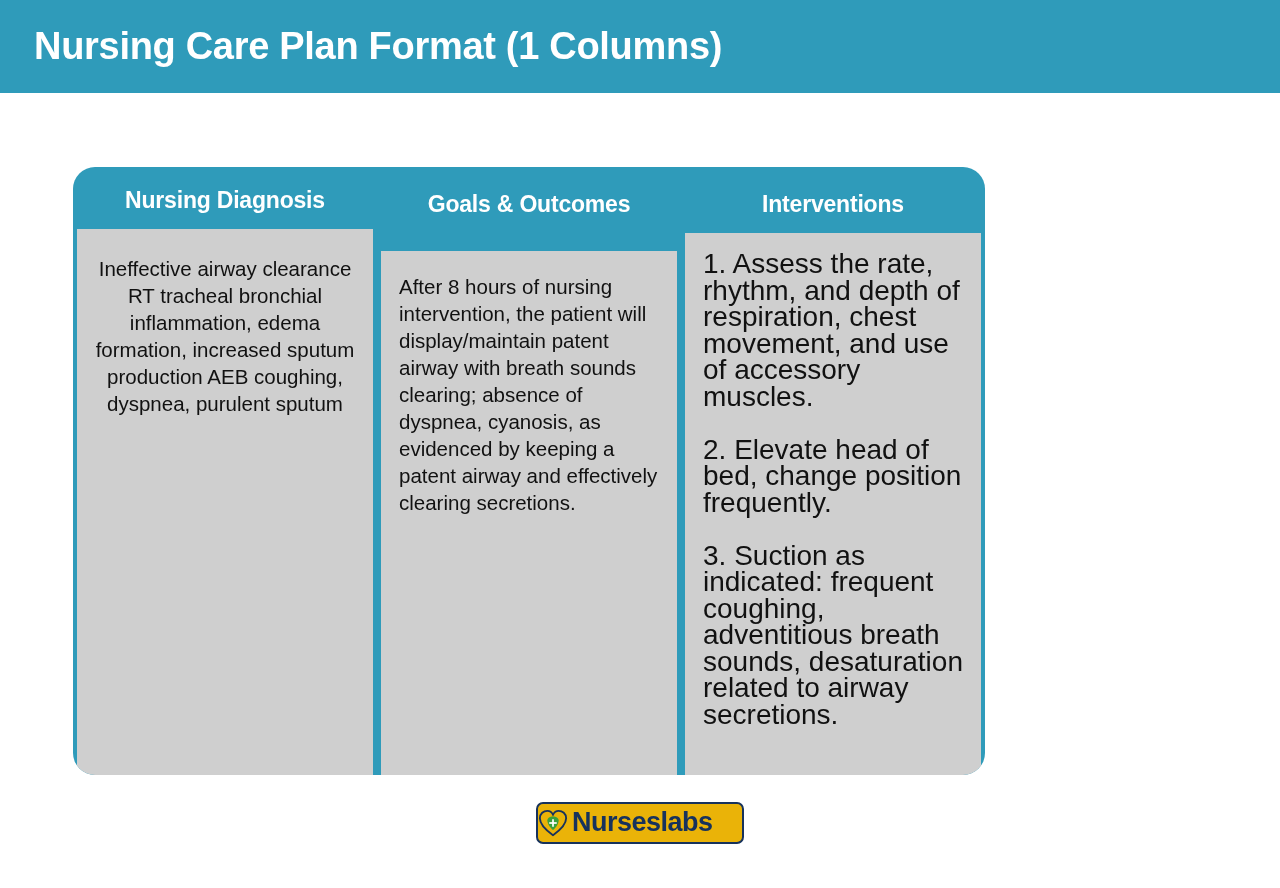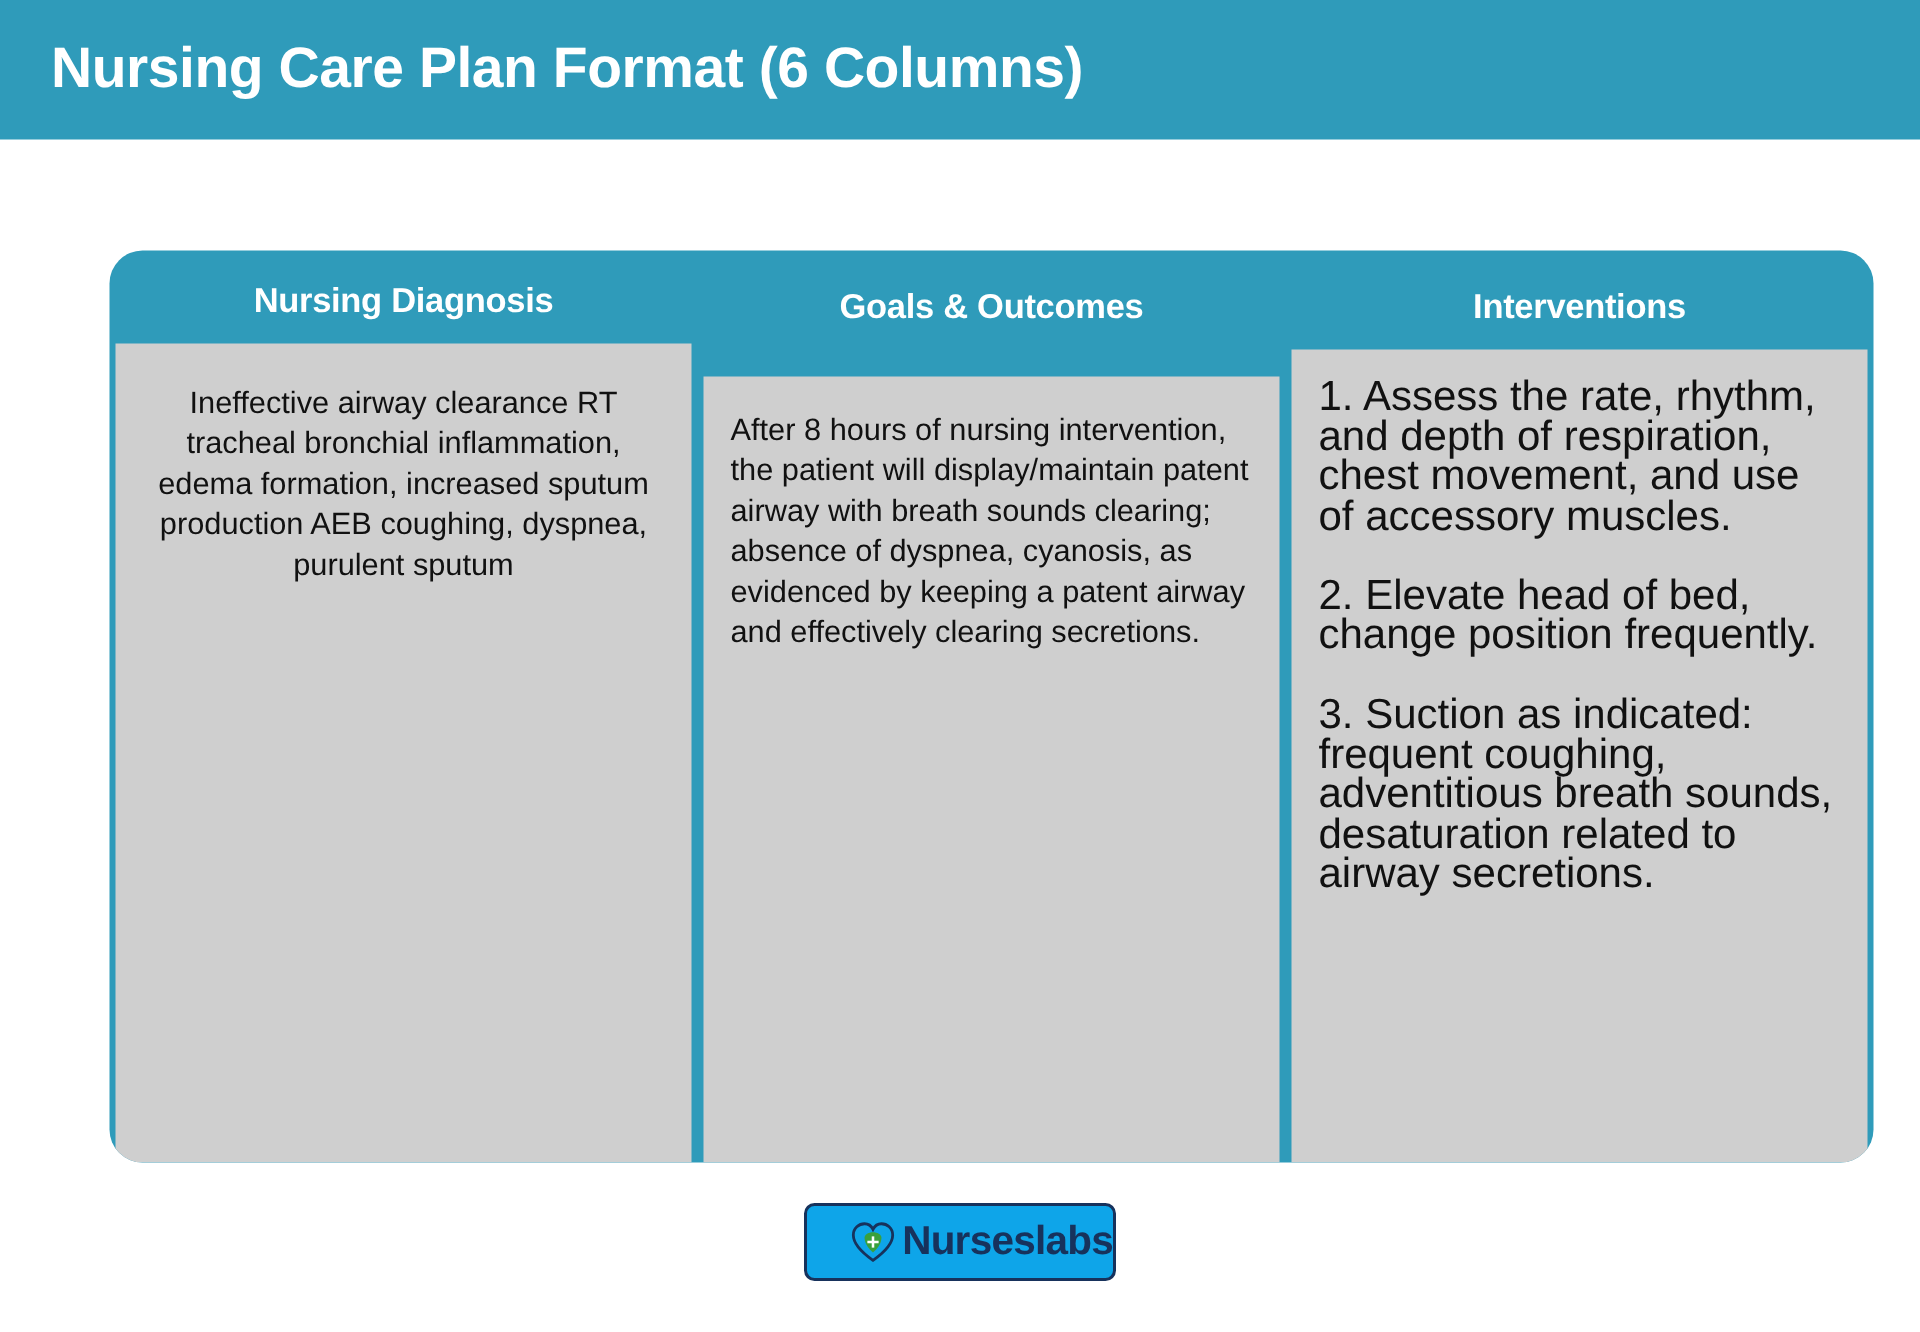--- a/index.html
+++ b/index.html
@@ -31,21 +31,21 @@
     font-weight: bold;
     letter-spacing: -0.3px;
     line-height: 1.1;
   }
 
   
   .table-wrap {
     position: absolute;
     left: 73px;
     top: 167px;
-    width: 1176px;
+    width: 912px;
     height: 608px;
     background: #2f9bba;
     border-radius: 22px;
     box-sizing: border-box;
     padding: 0;
     overflow: hidden;
   }
   .table-inner {
     display: flex;
     width: 100%;
@@ -94,27 +94,27 @@
   .col-2 .col-body { padding-top: 22px; margin-top: 18px; }
   .col-3 .col-body { padding-top: 18px; font-size: 28px; line-height: 26.5px; }
   .col-4 .col-body { padding-top: 26px; }
 
   
   .logo-box {
     position: absolute;
     left: 536px;
     top: 802px;
     width: 208px;
-    height: 52px;
+    height: 42px;
     border: 2px solid #17325c;
     border-radius: 7px;
-    background: #0ea5e9;
+    background: #eab308;
     display: flex;
     align-items: center;
-    justify-content: flex-end;
+    justify-content: flex-start;
     gap: 4px;
     box-sizing: border-box;
   }
   .logo-mark {
     width: 30px;
     height: 30px;
     display: block;
   }
   .logo-text {
     font-size: 27px;
@@ -122,21 +122,21 @@
     color: #17325c;
     letter-spacing: -0.5px;
     line-height: 1;
     padding-bottom: 2px;
   }
 </style>
 </head>
 <body>
 
 <div class="header-bar">
-  <div class="header-title">Nursing Care Plan Format (6 Columns)</div>
+  <div class="header-title">Nursing Care Plan Format (1 Columns)</div>
 </div>
 
 <div class="table-wrap">
   <div class="table-inner">
 
     <div class="col col-1">
       <div class="col-head">Nursing Diagnosis</div>
       <div class="col-body">Ineffective airway clearance RT tracheal bronchial inflammation, edema formation, increased sputum production AEB coughing, dyspnea, purulent sputum</div>
     </div>
 

